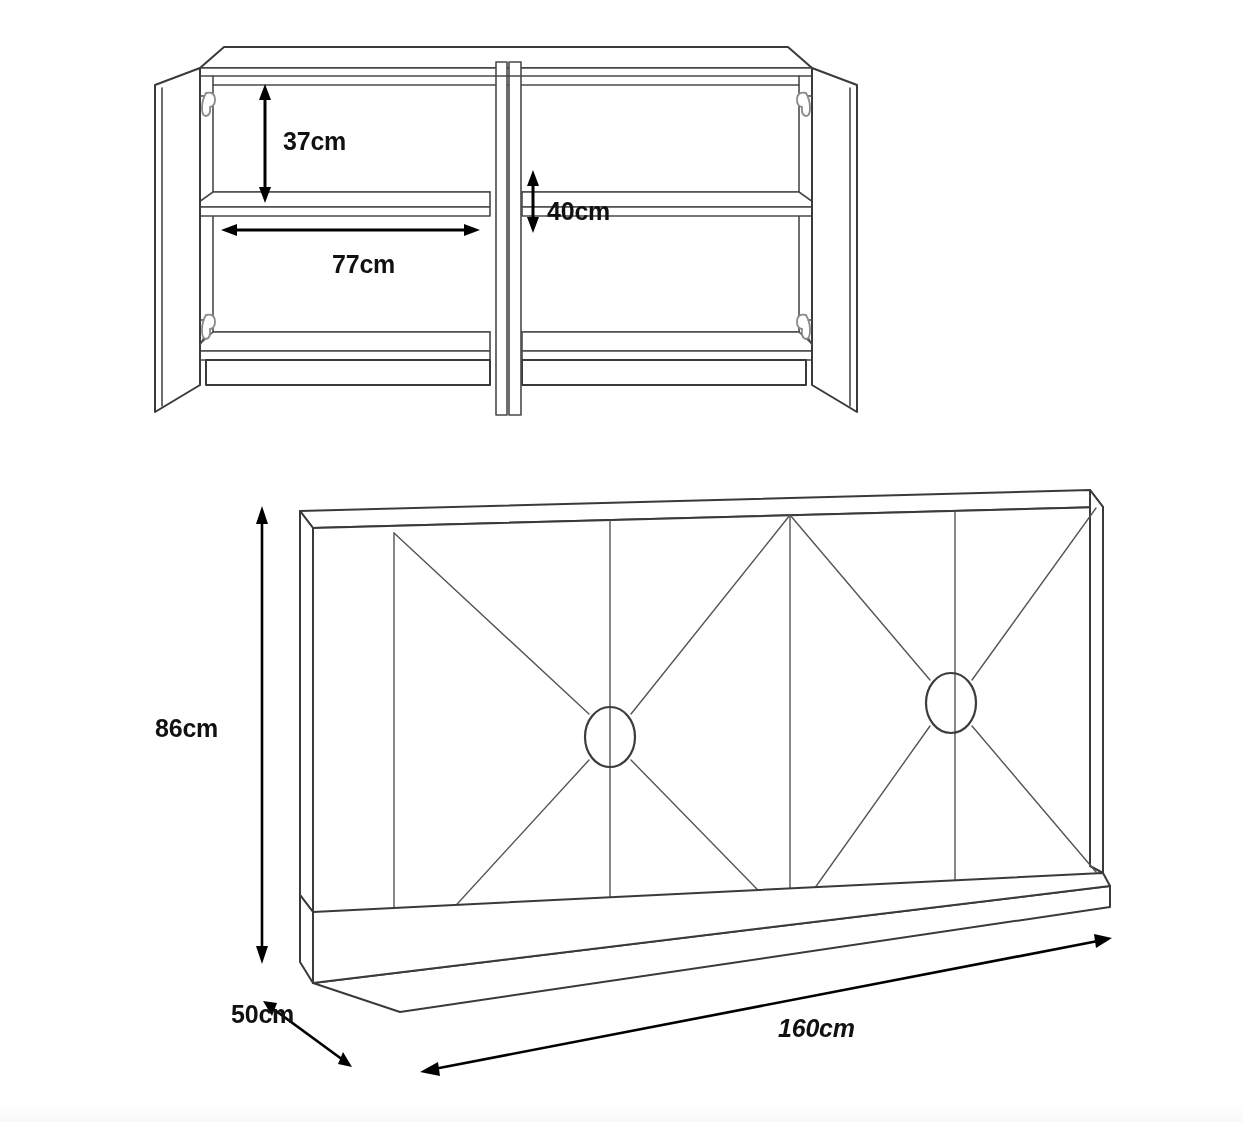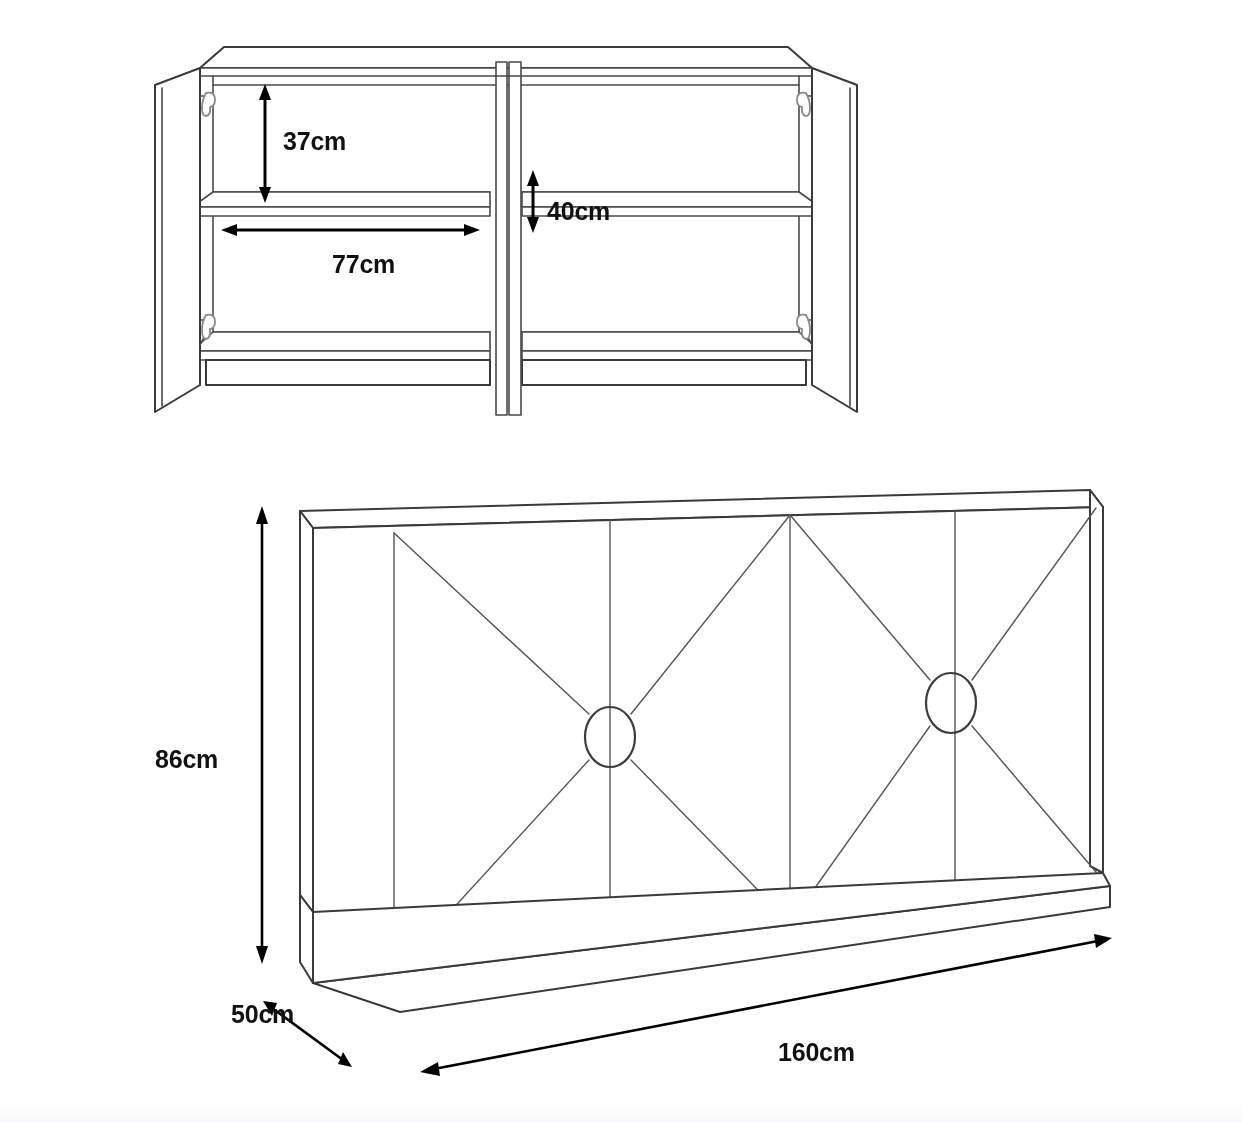--- a/index.html
+++ b/index.html
@@ -264,20 +264,20 @@
       </g>
     </g>
   </svg>
 
   <div class="dimlabel" style="left:283px; top:127px;">37cm</div>
 
   <div class="dimlabel" style="left:547px; top:159px;margin-top:38px;">40cm</div>
 
   <div class="dimlabel" style="left:332px; top:250px;">77cm</div>
 
-  <div class="dimlabel" style="left:155px; top:745px;">86cm</div>
+  <div class="dimlabel" style="left:155px; top:714px;">86cm</div>
 
   <div class="dimlabel" style="left:231px; top:1000px;">50cm</div>
 
-  <div class="dimlabel" style="left:778px; top:1038px;">160cm</div>
+  <div class="dimlabel" style="left:778px; top:1014px;font-style:italic;">160cm</div>
 
   <div id="bottom-band"></div>
 </div>
 
 </body></html>

